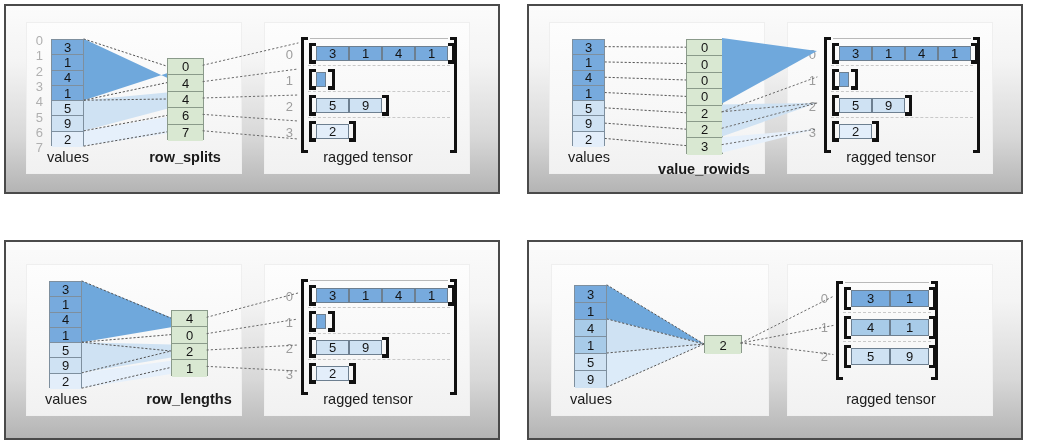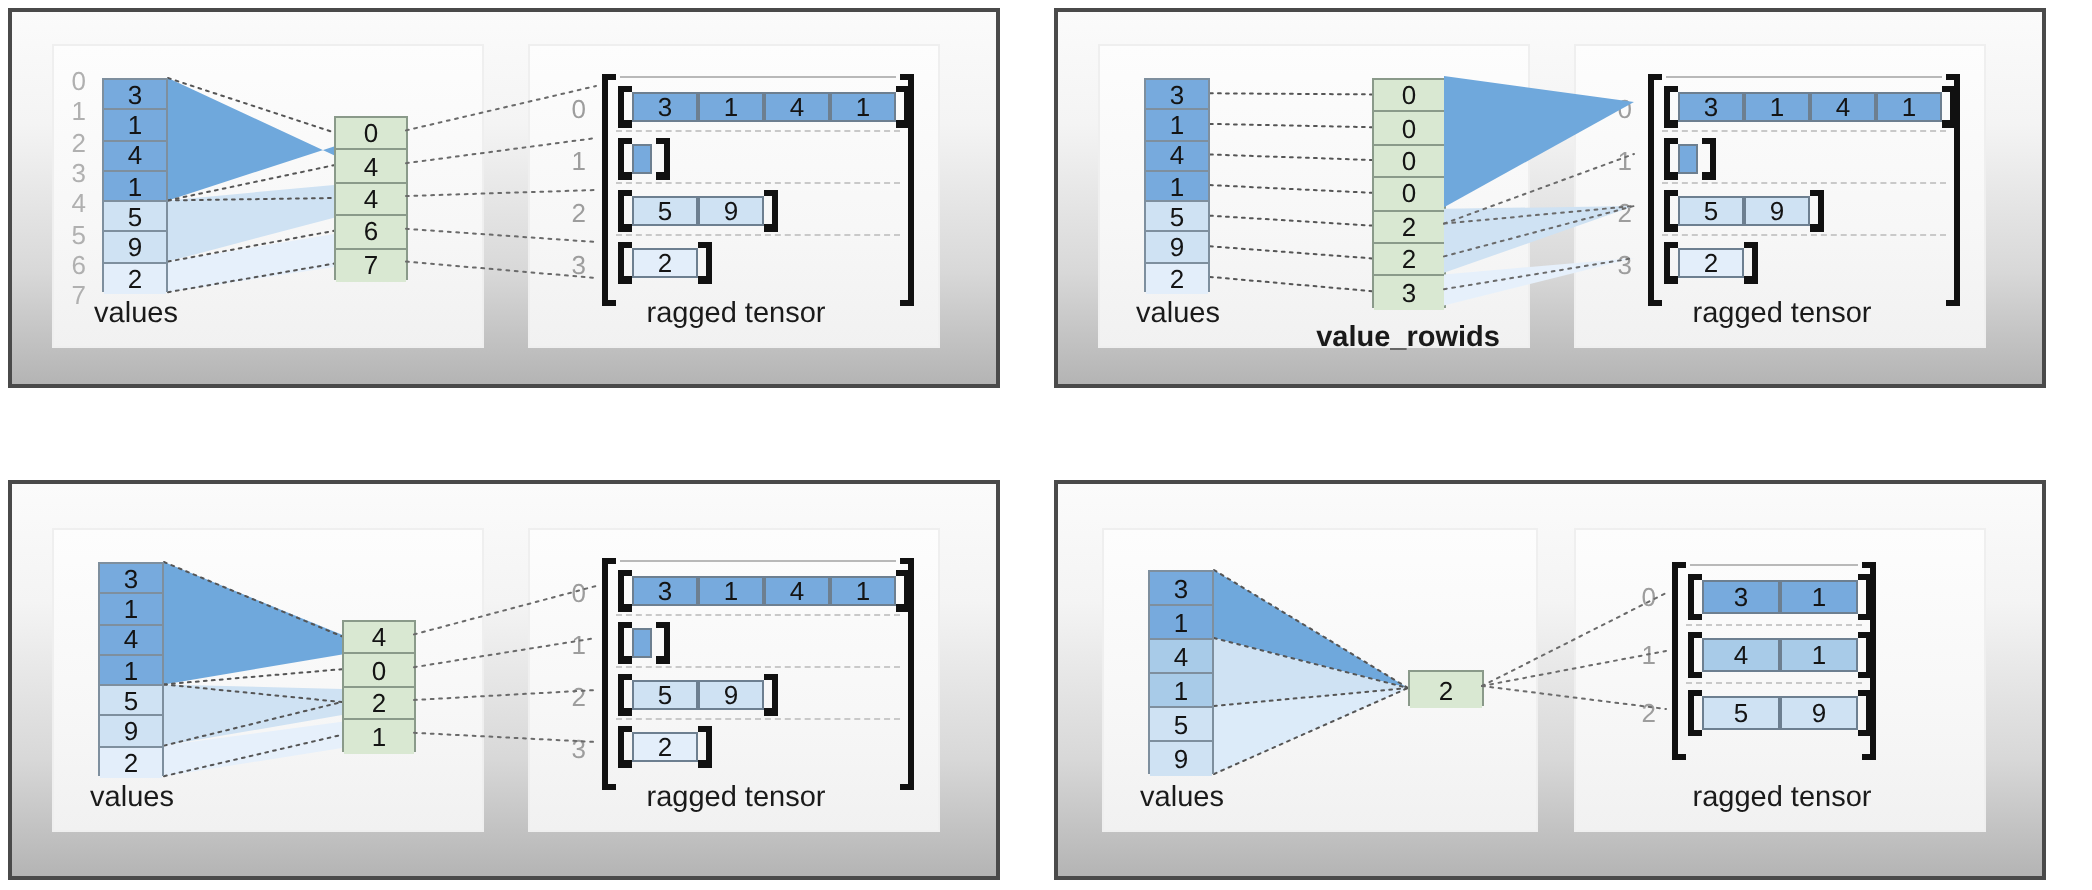--- a/index.html
+++ b/index.html
@@ -151,20 +151,21 @@
           <div class="idx" style="left: 0px; top: 107.1px;">7</div>
         </div>
         <div class="gcol" style="left: 140px; top: 35px; width: 37px; height: 82px;">
           <div class="gcell" style="height: 16.4px;">0</div>
           <div class="gcell" style="height: 16.4px;">4</div>
           <div class="gcell" style="height: 16.4px;">4</div>
           <div class="gcell" style="height: 16.4px;">6</div>
           <div class="gcell" style="height: 16.4px;">7</div>
         </div>
         <div class="lab" style="left: 10px; top: 126px; width: 62px;">values</div>
+        <div class="lab b" style="left: 88px; top: 126px; width: 140px;">row_splits</div>
       </div>
       <div class="card" style="left: 258px; top: 16px; width: 206px; height: 152px;">
         <div class="rt" style="left: 36px; top: 14px; width: 156px; height: 116px;">
           <div class="brk" style="left: 0px; top: 0px; width: 7px; height: 116px;">
             <div style="position: absolute; top: 0px; height: 116px; width: 3.2px; background: rgb(17, 17, 17); left: 0px;"></div>
             <div style="position: absolute; height: 3.2px; width: 7px; background: rgb(17, 17, 17); top: 0px; left: 0px;"></div>
             <div style="position: absolute; height: 3.2px; width: 7px; background: rgb(17, 17, 17); bottom: 0px; left: 0px;"></div>
           </div>
           <div class="brk" style="left: 149px; top: 0px; width: 7px; height: 116px;">
             <div style="position: absolute; top: 0px; height: 116px; width: 3.2px; background: rgb(17, 17, 17); left: 3.8px;"></div>
@@ -372,20 +373,21 @@
           <div class="cell" style="height: 15.3px; background: rgb(207, 226, 243);">9</div>
           <div class="cell" style="height: 15.3px; background: rgb(227, 238, 250);">2</div>
         </div>
         <div class="gcol" style="left: 144px; top: 45px; width: 37px; height: 65.6px;">
           <div class="gcell" style="height: 16.4px;">4</div>
           <div class="gcell" style="height: 16.4px;">0</div>
           <div class="gcell" style="height: 16.4px;">2</div>
           <div class="gcell" style="height: 16.4px;">1</div>
         </div>
         <div class="lab" style="left: 8px; top: 126px; width: 62px;">values</div>
+        <div class="lab b" style="left: 92px; top: 126px; width: 140px;">row_lengths</div>
       </div>
       <div class="card" style="left: 258px; top: 22px; width: 206px; height: 152px;">
         <div class="rt" style="left: 36px; top: 14px; width: 156px; height: 116px;">
           <div class="brk" style="left: 0px; top: 0px; width: 7px; height: 116px;">
             <div style="position: absolute; top: 0px; height: 116px; width: 3.2px; background: rgb(17, 17, 17); left: 0px;"></div>
             <div style="position: absolute; height: 3.2px; width: 7px; background: rgb(17, 17, 17); top: 0px; left: 0px;"></div>
             <div style="position: absolute; height: 3.2px; width: 7px; background: rgb(17, 17, 17); bottom: 0px; left: 0px;"></div>
           </div>
           <div class="brk" style="left: 149px; top: 0px; width: 7px; height: 116px;">
             <div style="position: absolute; top: 0px; height: 116px; width: 3.2px; background: rgb(17, 17, 17); left: 3.8px;"></div>

